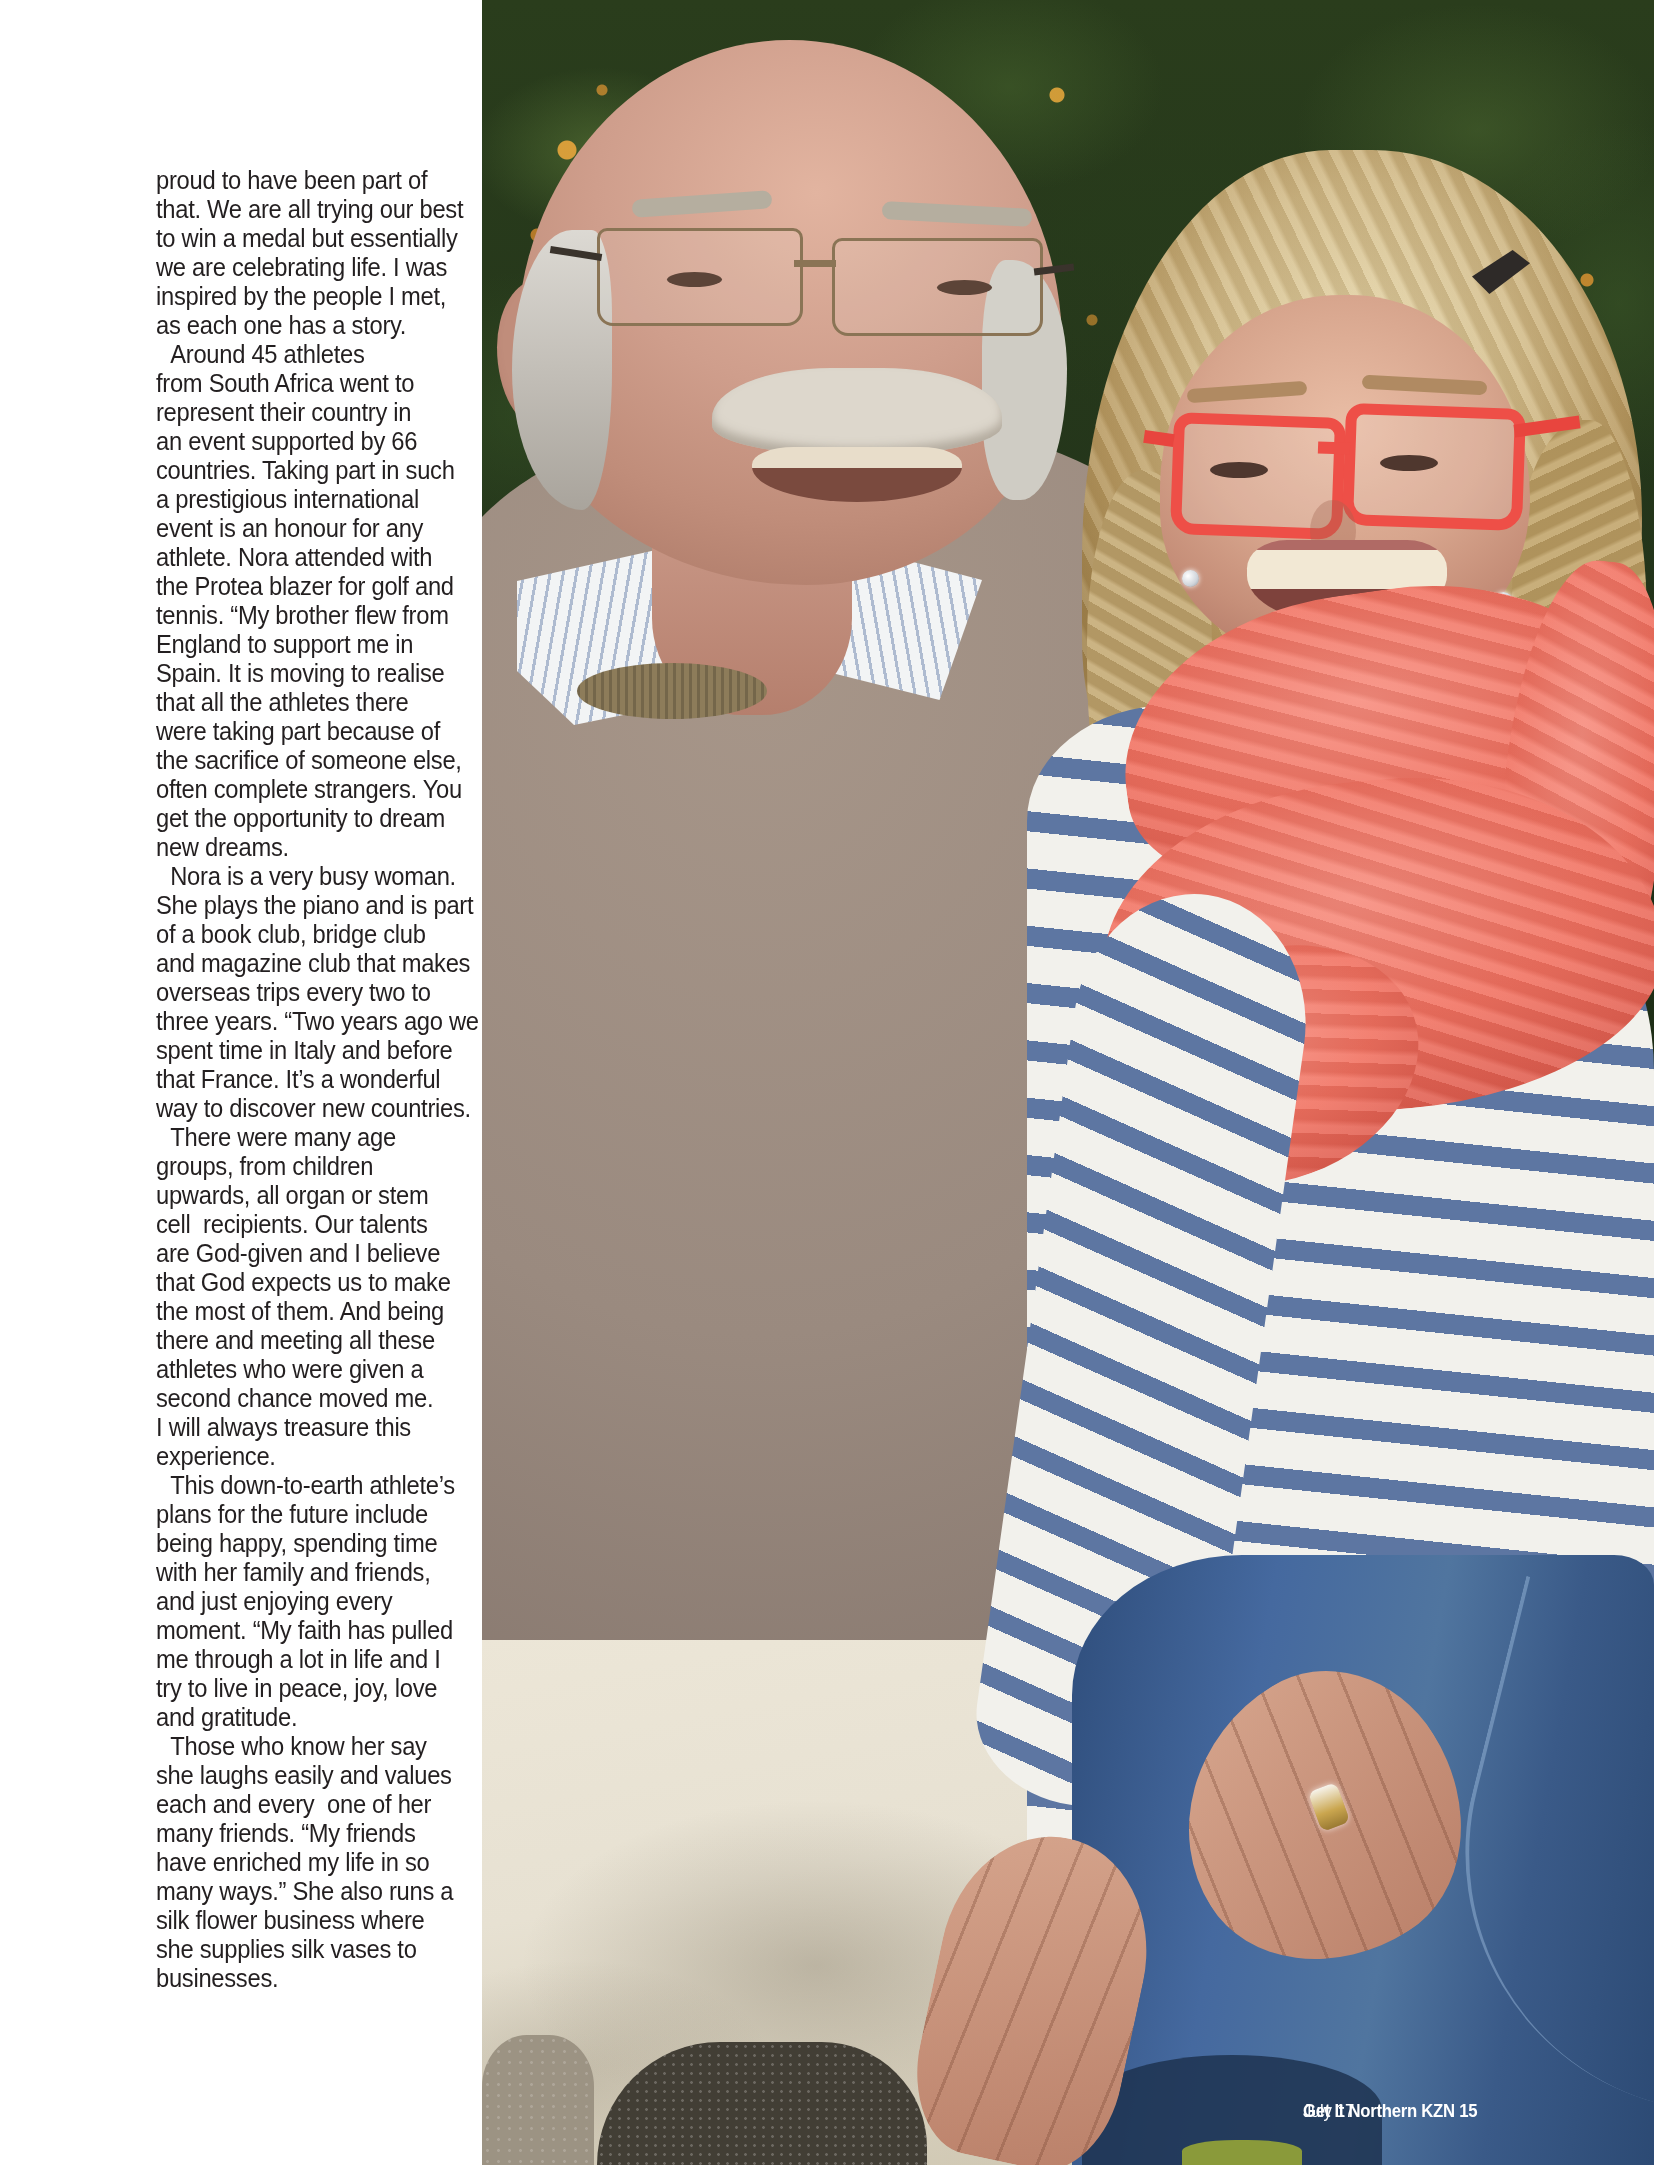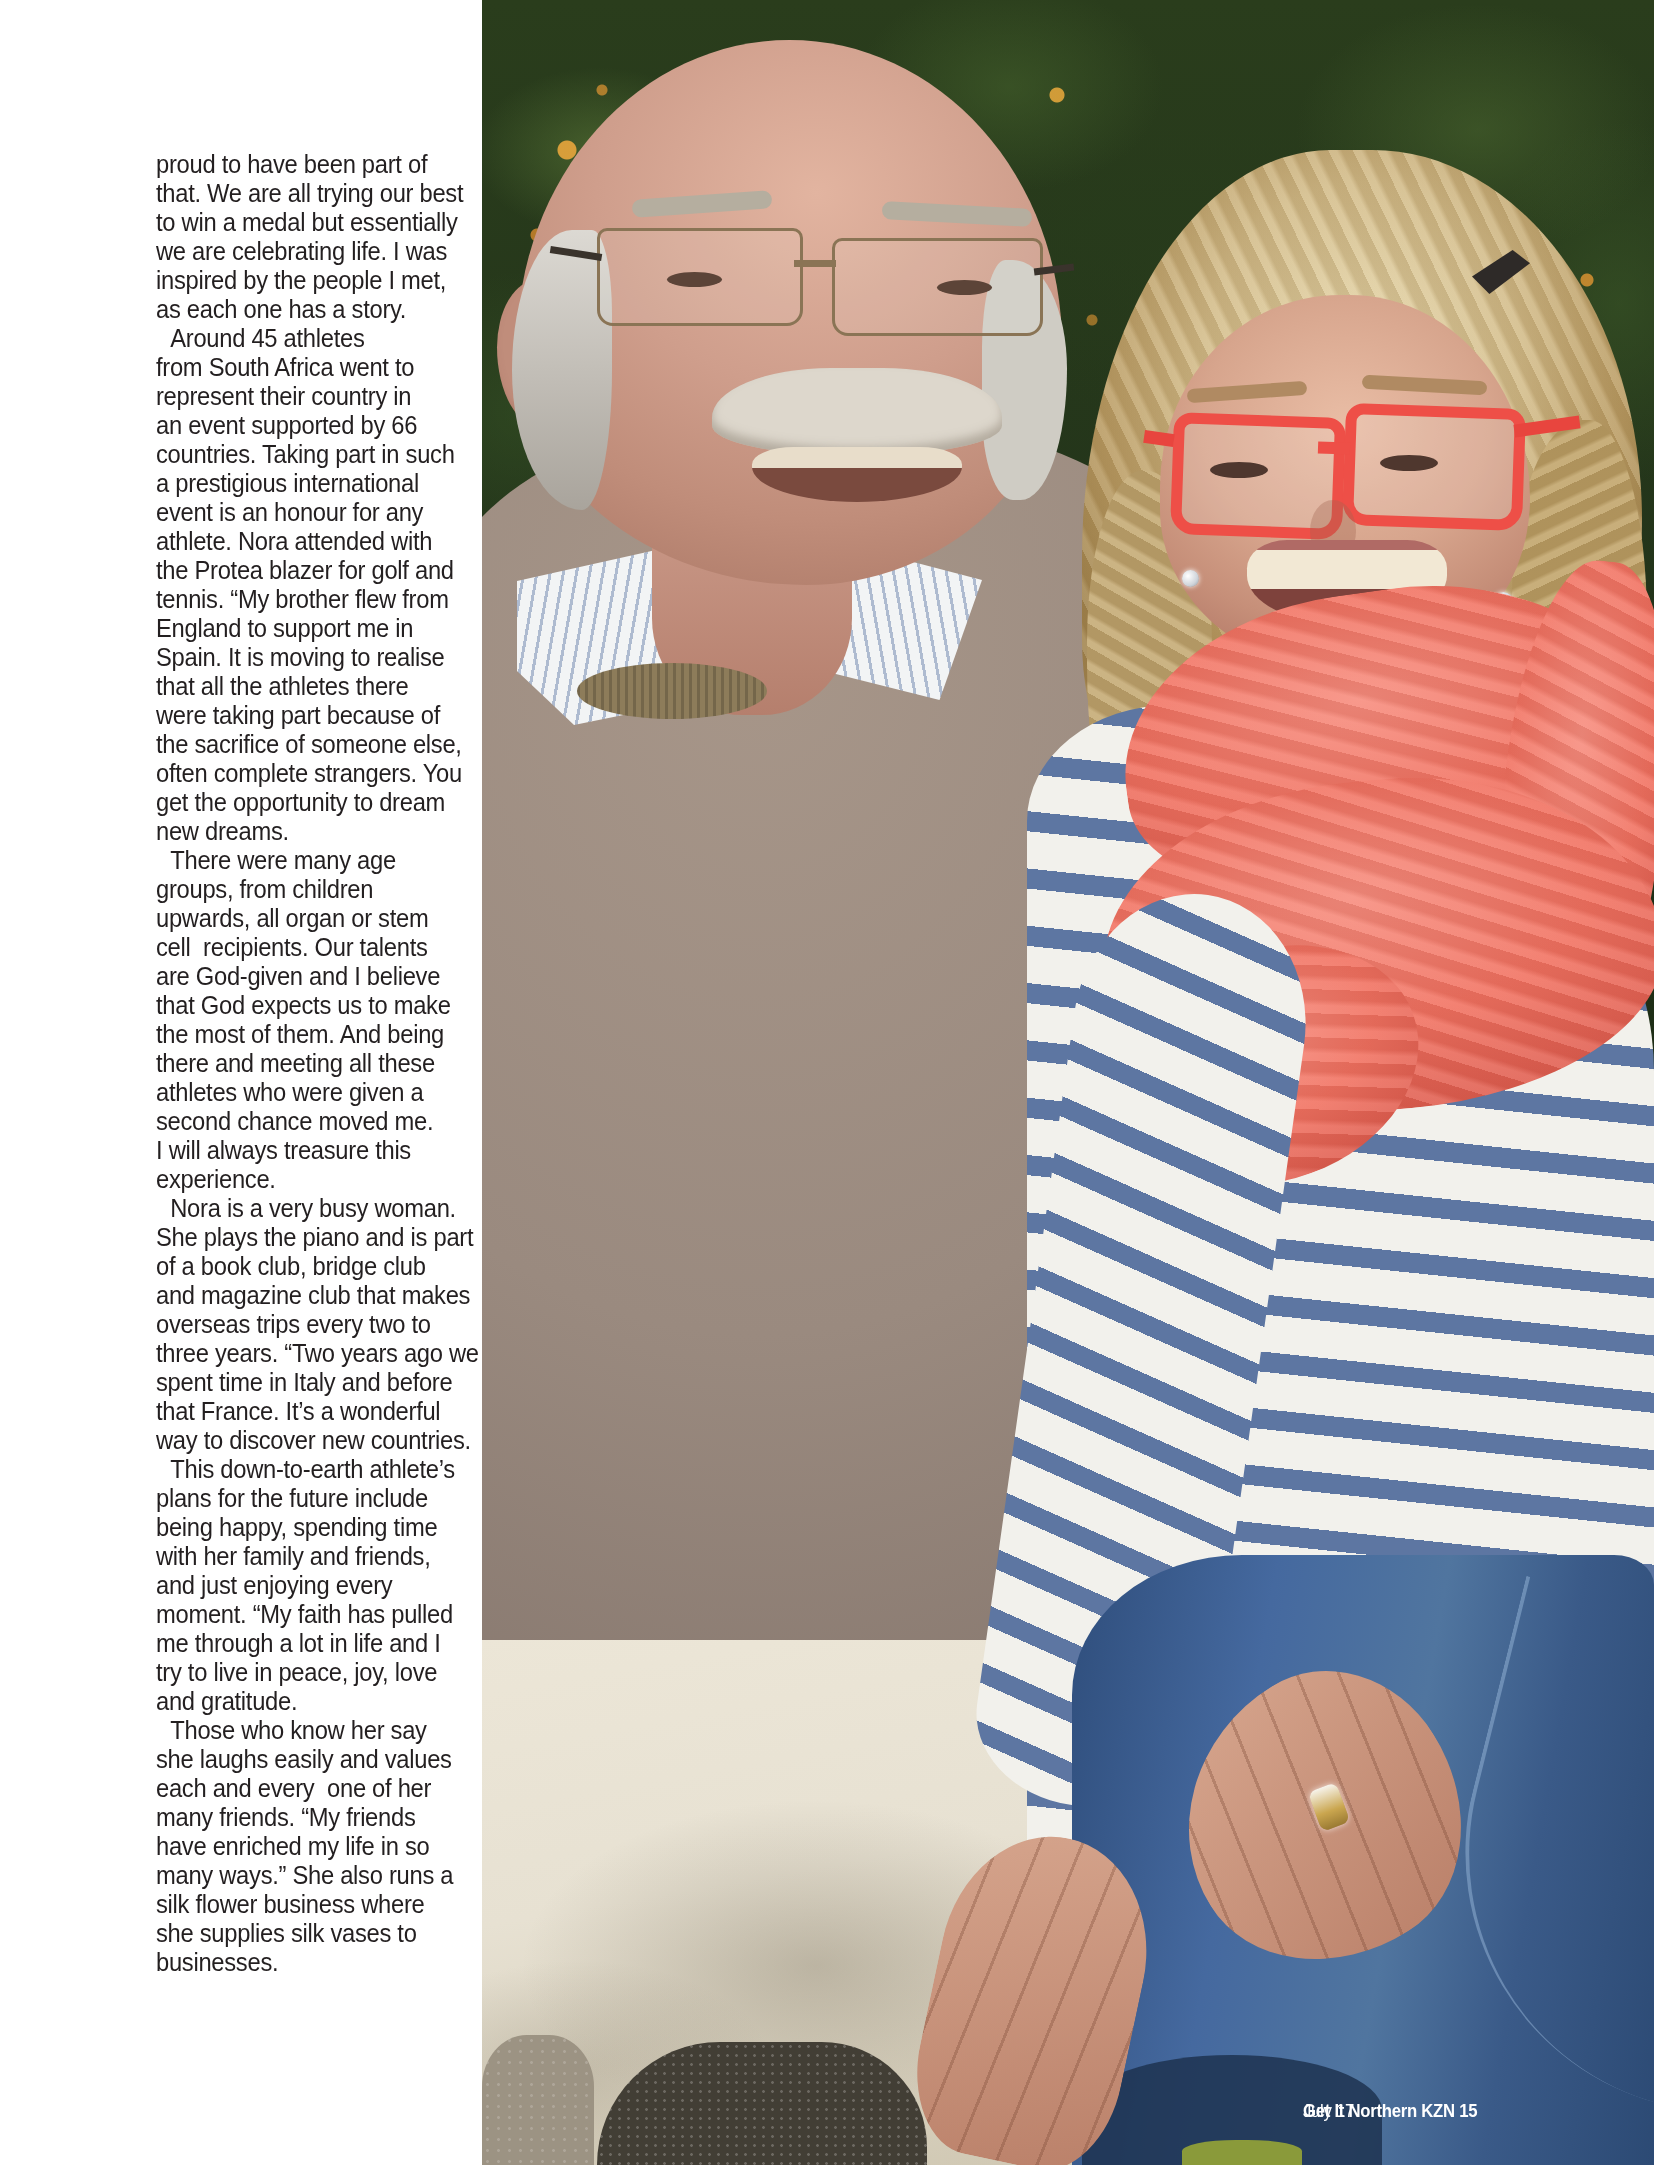--- a/index.html
+++ b/index.html
@@ -14,21 +14,21 @@
     --stone-gray:#9c9383; --granite-dark:#423e35; --footer-text:#ffffff;
   }
   html,body{margin:0;padding:0;}
   body{
     width:1654px;height:2165px;position:relative;overflow:hidden;
     background:var(--page-bg);
     font-family:"Liberation Sans",sans-serif;
   }
   
   .text-col{
-    position:absolute;left:156px;top:150px;width:332px;z-index:2;
+    position:absolute;left:156px;top:166px;width:332px;z-index:2;
     color:var(--text);
   }
   .line{
     white-space:pre;font-size:25px;line-height:29px;letter-spacing:-0.3px;
     transform:scaleX(0.95);transform-origin:0 50%;
   }
   .line.indent{padding-left:15px;}
   
   .photo{
     position:absolute;left:482px;top:0;width:1172px;height:2165px;overflow:hidden;z-index:1;
@@ -297,43 +297,43 @@
       <div class="line">England to support me in</div>
       <div class="line">Spain. It is moving to realise</div>
       <div class="line">that all the athletes there</div>
       <div class="line">were taking part because of</div>
       <div class="line">the sacrifice of someone else,</div>
       <div class="line">often complete strangers. You</div>
       <div class="line">get the opportunity to dream</div>
       <div class="line">new dreams.</div>
     </div>
     <div>
+      <div class="line indent">Nora is a very busy woman.</div>
+      <div class="line">She plays the piano and is part</div>
+      <div class="line">of a book club, bridge club</div>
+      <div class="line">and magazine club that makes</div>
+      <div class="line">overseas trips every two to</div>
+      <div class="line">three years. “Two years ago we</div>
+      <div class="line">spent time in Italy and before</div>
+      <div class="line">that France. It’s a wonderful</div>
+      <div class="line">way to discover new countries.</div>
+    </div>
+    <div>
       <div class="line indent">There were many age</div>
       <div class="line">groups, from children</div>
       <div class="line">upwards, all organ or stem</div>
       <div class="line">cell  recipients. Our talents</div>
       <div class="line">are God-given and I believe</div>
       <div class="line">that God expects us to make</div>
       <div class="line">the most of them. And being</div>
       <div class="line">there and meeting all these</div>
       <div class="line">athletes who were given a</div>
       <div class="line">second chance moved me.</div>
       <div class="line">I will always treasure this</div>
       <div class="line">experience.</div>
-    </div>
-    <div>
-      <div class="line indent">Nora is a very busy woman.</div>
-      <div class="line">She plays the piano and is part</div>
-      <div class="line">of a book club, bridge club</div>
-      <div class="line">and magazine club that makes</div>
-      <div class="line">overseas trips every two to</div>
-      <div class="line">three years. “Two years ago we</div>
-      <div class="line">spent time in Italy and before</div>
-      <div class="line">that France. It’s a wonderful</div>
-      <div class="line">way to discover new countries.</div>
     </div>
     <div>
       <div class="line indent">This down-to-earth athlete’s</div>
       <div class="line">plans for the future include</div>
       <div class="line">being happy, spending time</div>
       <div class="line">with her family and friends,</div>
       <div class="line">and just enjoying every</div>
       <div class="line">moment. “My faith has pulled</div>
       <div class="line">me through a lot in life and I</div>
       <div class="line">try to live in peace, joy, love</div>

